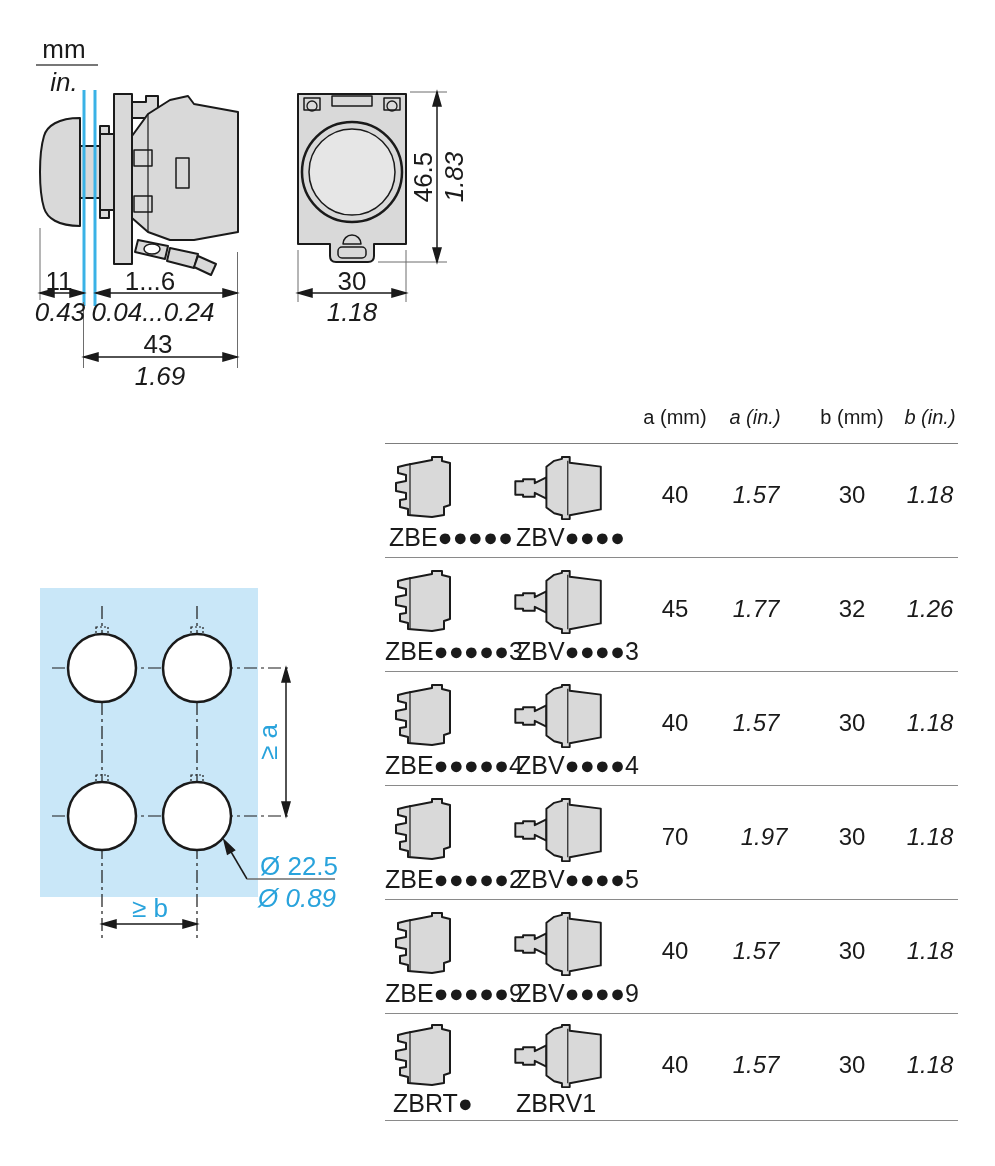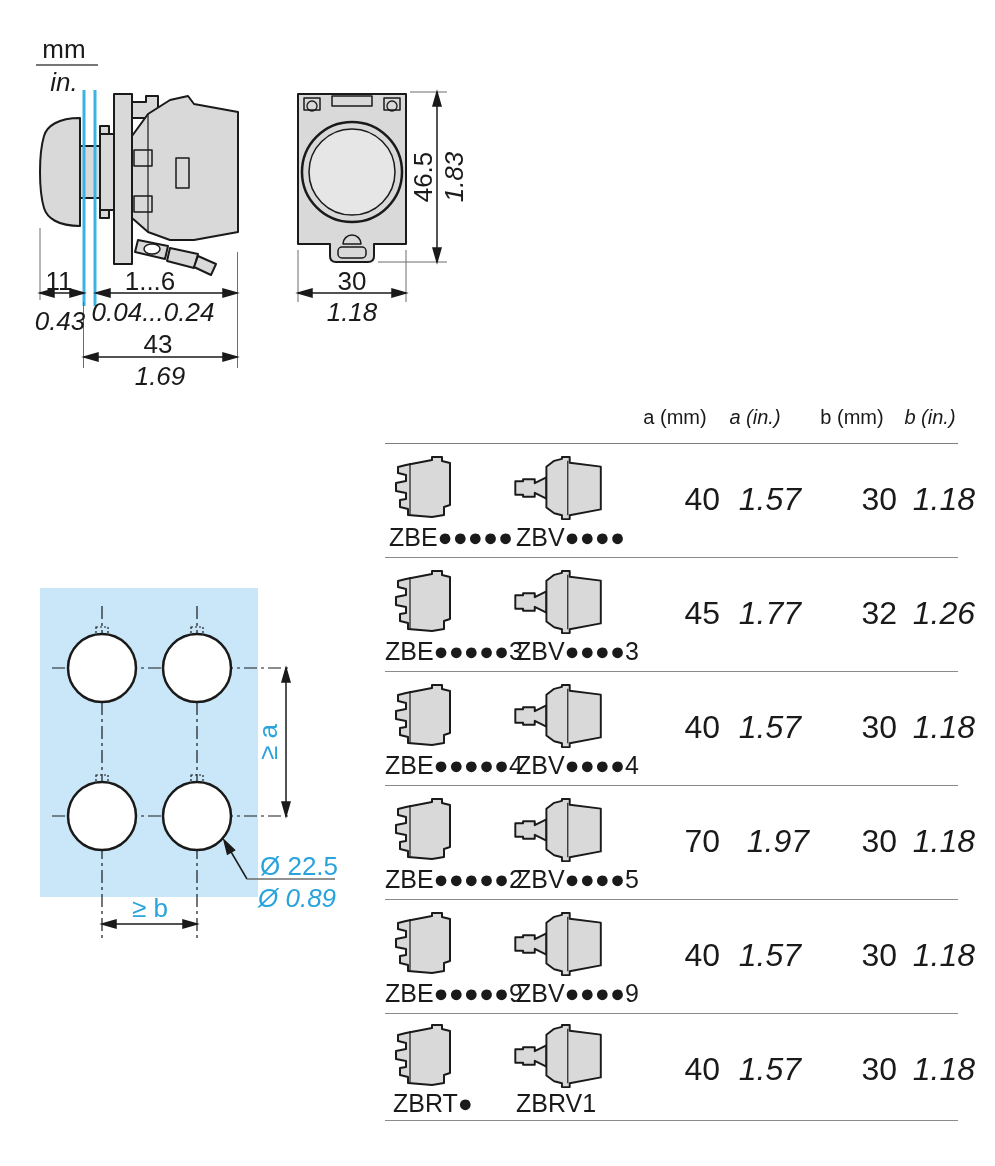--- a/index.html
+++ b/index.html
@@ -11,21 +11,21 @@
   .cy{color:#29A3DC;}
   .rot{width:120px;height:30px;line-height:30px;text-align:center;
        transform:rotate(-90deg);transform-origin:center;}
   svg{position:absolute;left:0;top:0;}
   
   .thead{position:absolute;left:385px;top:400px;width:573px;height:43px;
          border-bottom:1px solid #7d7d7d;}
   .thead span{position:absolute;top:6px;width:110px;text-align:center;font-size:20px;}
   .trow{position:absolute;left:385px;width:573px;border-bottom:1px solid #8a8a8a;}
   .trow .plabel{position:absolute;top:80px;font-size:25px;letter-spacing:0;}
-  .trow .val{position:absolute;top:38px;width:90px;text-align:right;font-size:32px;}
+  .trow .val{position:absolute;top:38px;width:90px;text-align:center;font-size:24px;}
   .glyph{position:absolute;}
   .legend-line{position:absolute;left:36px;top:64px;width:62px;border-top:2px solid #777;}
 </style>
 </head>
 <body>
 
 <div id="page">
 
   <svg width="0" height="0" aria-hidden="true">
     <defs>
@@ -150,21 +150,21 @@
       </g>
       <line x1="247" y1="879" x2="335" y2="879" stroke="#6d6d6d" stroke-width="1.5"></line>
     </g>
   </svg>
 
   <span class="lbl ctr" style="left:33px;top:34px;width:62px;">mm</span>
   <div class="legend-line"></div>
   <span class="lbl ctr it" style="left:33px;top:67px;width:62px;">in.</span>
 
   <span class="lbl ctr" style="left:29px;top:266px;width:60px;">11</span>
-  <span class="lbl ctr it" style="left:30px;top:306px;width:60px;">0.43</span>
+  <span class="lbl ctr it" style="left:30px;top:297px;width:60px;">0.43</span>
   <span class="lbl ctr" style="left:100px;top:266px;width:100px;">1...6</span>
   <span class="lbl ctr it" style="left:83px;top:297px;width:140px;">0.04...0.24</span>
   <span class="lbl ctr" style="left:108px;top:329px;width:100px;">43</span>
   <span class="lbl ctr it" style="left:110px;top:361px;width:100px;">1.69</span>
 
   <span class="lbl rot" style="left:363px;top:162px;">46.5</span>
   <span class="lbl rot it" style="left:394px;top:162px;">1.83</span>
   <span class="lbl ctr" style="left:302px;top:266px;width:100px;">30</span>
   <span class="lbl ctr it" style="left:302px;top:297px;width:100px;">1.18</span>
 

